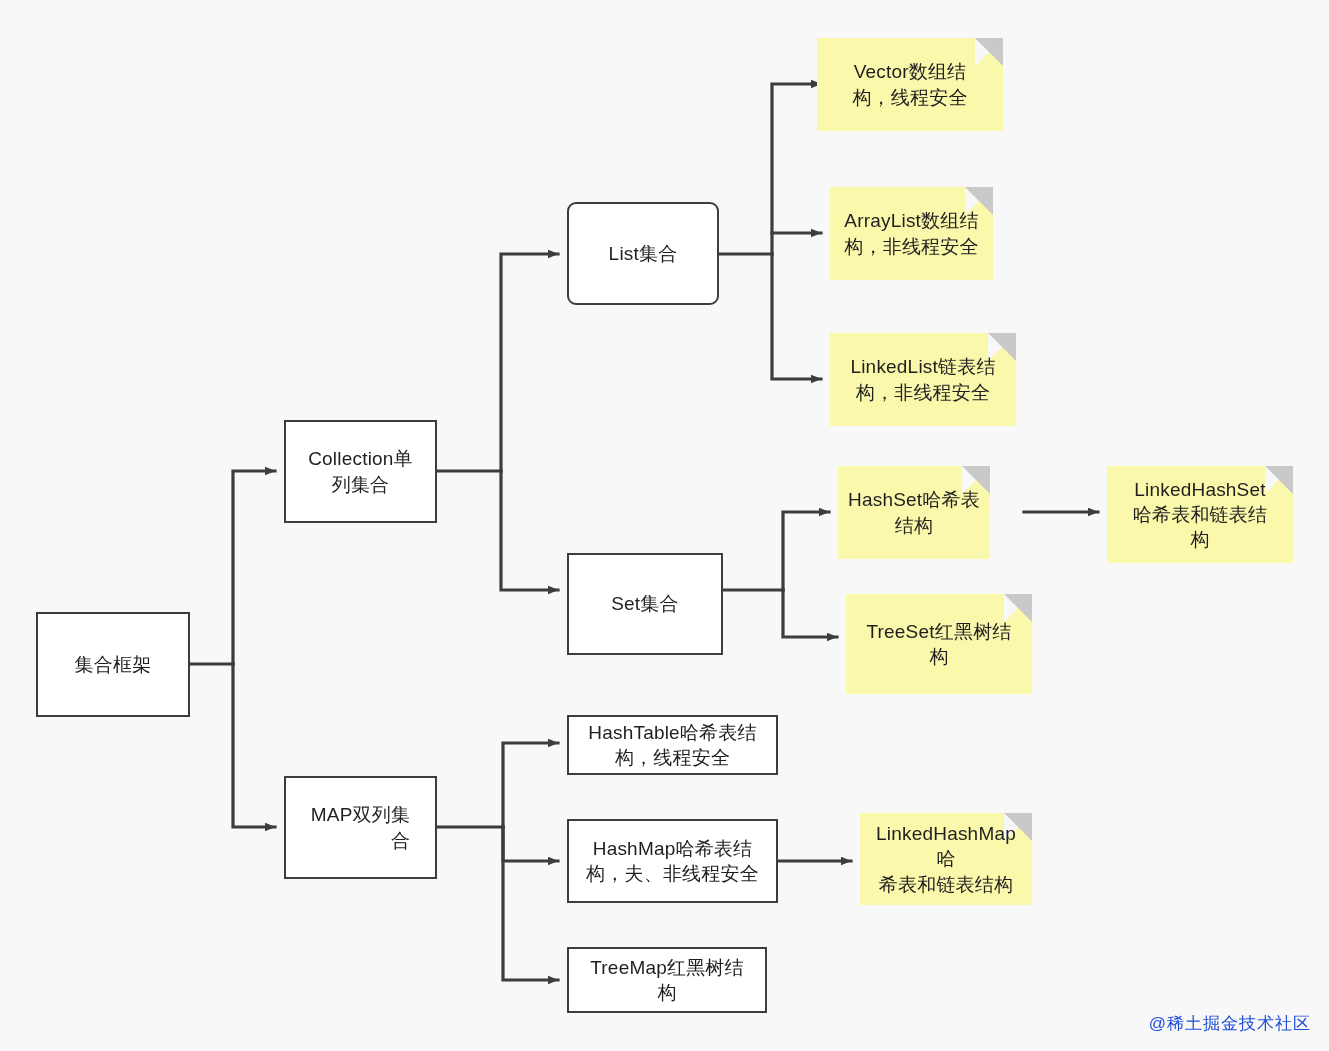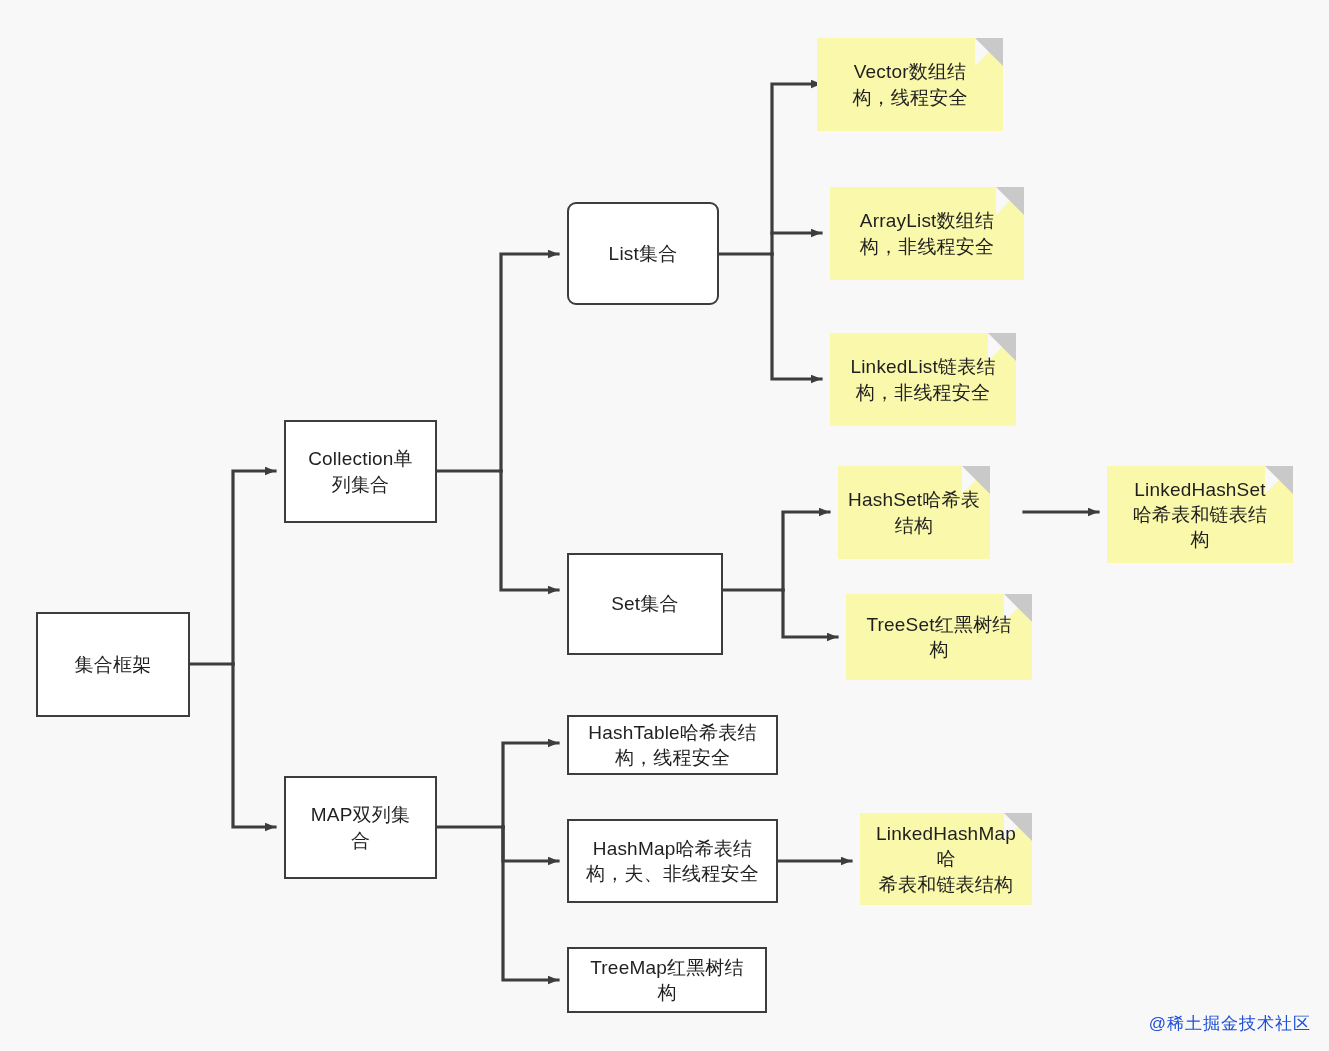--- a/index.html
+++ b/index.html
@@ -121,33 +121,33 @@
 
       <path d="M778,861 L851,861" marker-end="url(#arrow)"></path>
 
     </g>
   </svg>
 
   <div id="nodes-layer">
       <div class="node rect" style="left: 36px; top: 612px; width: 154px; height: 105px;"><span class="label">集合框架</span></div>
       <div class="node rect" style="left: 284px; top: 420px; width: 153px; height: 103px;"><span class="label">Collection单
 列集合</span></div>
-      <div class="node rect" style="left: 284px; top: 776px; width: 153px; height: 103px;"><span class="label">MAP双列集
+      <div class="node rect" style="left: 284px; top: 776px; width: 153px; height: 103px; text-align: right;"><span class="label">MAP双列集
 合</span></div>
       <div class="node rect" style="left: 567px; top: 202px; width: 152px; height: 103px; border-radius: 9px;"><span class="label">List集合</span></div>
       <div class="node rect" style="left: 567px; top: 539px; width: 156px; height: 102px; margin-top: 14px;"><span class="label">Set集合</span></div>
       <div class="node note" style="left: 804px; top: 38px; width: 186px; height: 93px; margin-left: 13px;"><span class="fold-shadow"></span><span class="fold"></span><span class="label">Vector数组结
 构，线程安全</span></div>
-      <div class="node note" style="left: 830px; top: 187px; width: 194px; height: 93px;"><span class="fold-shadow"></span><span class="fold"></span><span class="label">ArrayList数组结
+      <div class="node note" style="left: 830px; top: 187px; width: 163px; height: 93px;"><span class="fold-shadow"></span><span class="fold"></span><span class="label">ArrayList数组结
 构，非线程安全</span></div>
       <div class="node note" style="left: 830px; top: 333px; width: 186px; height: 93px;"><span class="fold-shadow"></span><span class="fold"></span><span class="label">LinkedList链表结
 构，非线程安全</span></div>
       <div class="node note" style="left: 838px; top: 466px; width: 152px; height: 93px;"><span class="fold-shadow"></span><span class="fold"></span><span class="label">HashSet哈希表
 结构</span></div>
-      <div class="node note" style="left: 846px; top: 594px; width: 186px; height: 86px;"><span class="fold-shadow"></span><span class="fold"></span><span class="label">TreeSet红黑树结
+      <div class="node note" style="left: 846px; top: 594px; width: 186px; height: 100px;"><span class="fold-shadow"></span><span class="fold"></span><span class="label">TreeSet红黑树结
 构</span></div>
       <div class="node note" style="left: 1107px; top: 466px; width: 186px; height: 97px;"><span class="fold-shadow"></span><span class="fold"></span><span class="label">LinkedHashSet
 哈希表和链表结
 构</span></div>
       <div class="node rect" style="left: 567px; top: 715px; width: 211px; height: 60px;"><span class="label">HashTable哈希表结
 构，线程安全</span></div>
       <div class="node rect" style="left: 567px; top: 819px; width: 211px; height: 84px;"><span class="label">HashMap哈希表结
 构，夫、非线程安全</span></div>
       <div class="node rect" style="left: 567px; top: 947px; width: 200px; height: 66px;"><span class="label">TreeMap红黑树结
 构</span></div>

